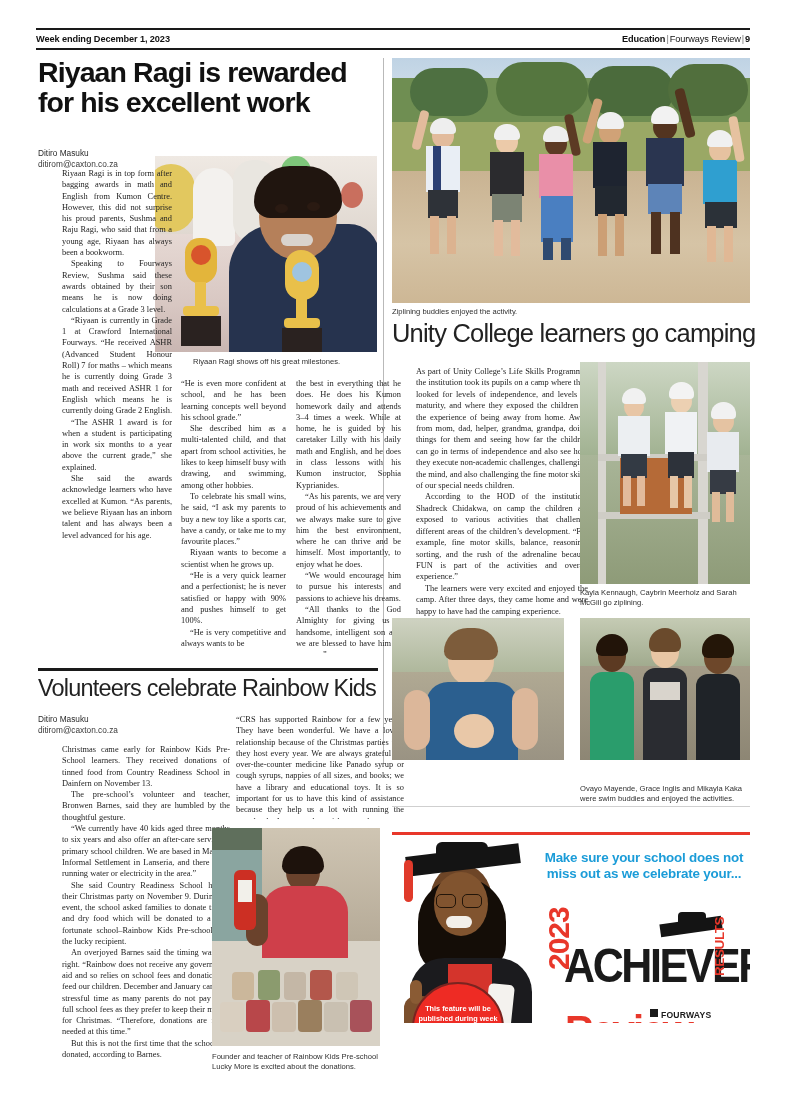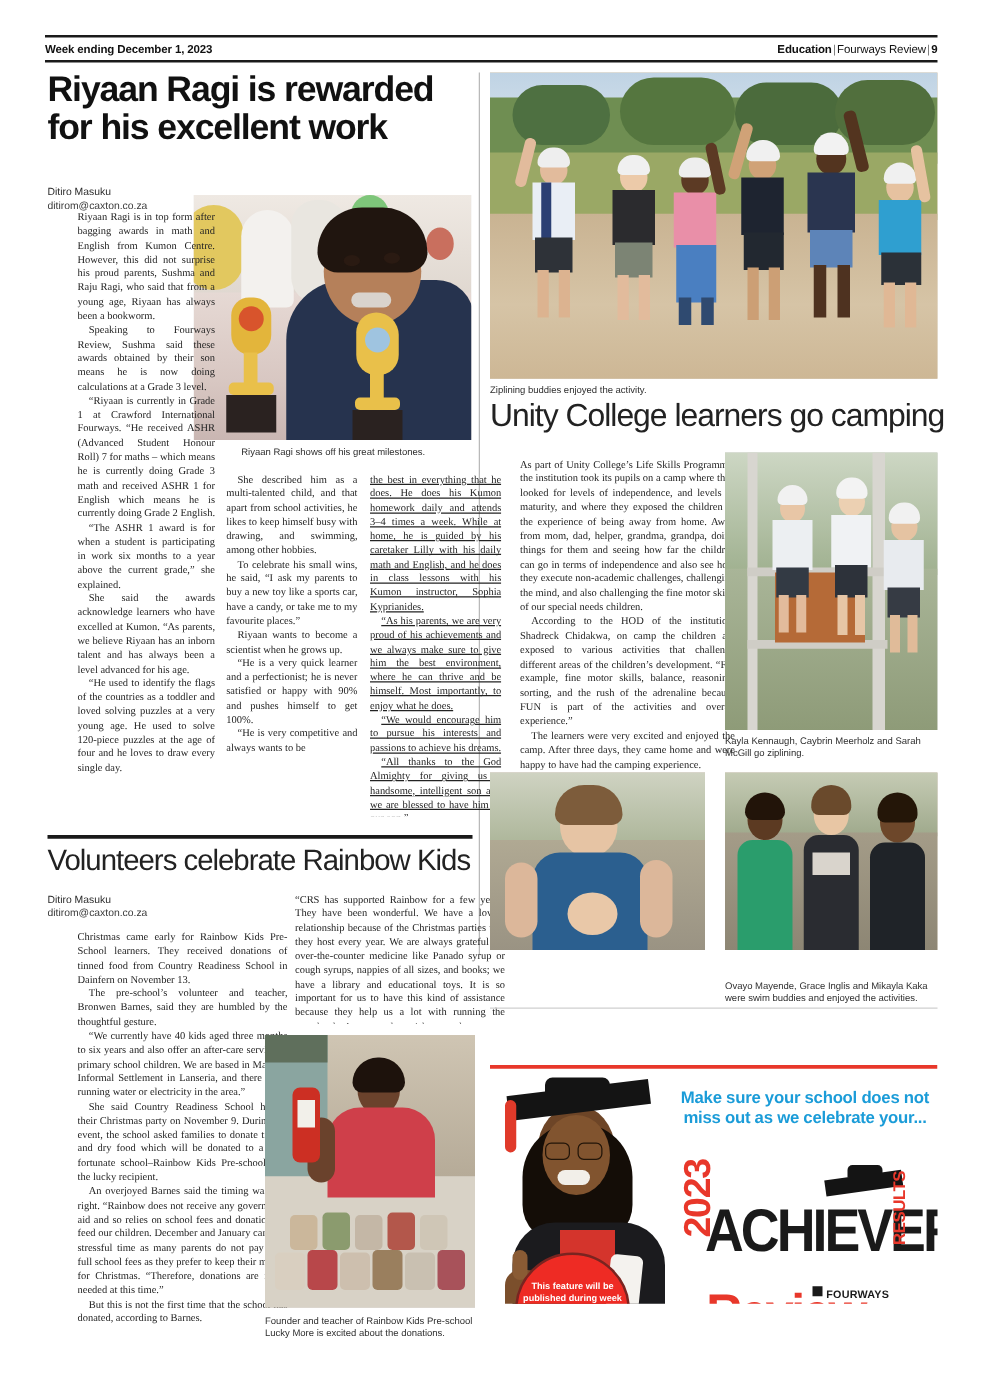--- a/index.html
+++ b/index.html
@@ -266,32 +266,32 @@
   </div>
 
   <div class="caption" style="left:157px; top:357px; width:218px;padding-left:36px;">Riyaan Ragi shows off his great milestones.</div>
 
   <div class="body-col" style="left:38px; top:168px; width:110px; height:485px; font-size:8.4px; line-height:11.3px;">
     <p class="first">Riyaan Ragi is in top form after bagging awards in math and English from Kumon Centre. However, this did not surprise his proud parents, Sushma and Raju Ragi, who said that from a young age, Riyaan has always been a bookworm.</p>
     <p>Speaking to Fourways Review, Sushma said these awards obtained by their son means he is now doing calculations at a Grade 3 level.</p>
     <p>“Riyaan is currently in Grade 1 at Crawford International Fourways. “He received ASHR (Advanced Student Honour Roll) 7 for maths – which means he is currently doing Grade 3 math and received ASHR 1 for English which means he is currently doing Grade 2 English.</p>
     <p>“The ASHR 1 award is for when a student is participating in work six months to a year above the current grade,” she explained.</p>
     <p>She said the awards acknowledge learners who have excelled at Kumon. “As parents, we believe Riyaan has an inborn talent and has always been a level advanced for his age.</p>
-    <p>“He used to identify the flags of the countries as a toddler and loved solving puzzles at a very young age. He used to solve 120-piece puzzles at the age of four and he loves to draw every single day.</p>
   </div>
 
   <div class="body-col" style="left:157px; top:378px; width:105px; height:275px; font-size:8.4px; line-height:11.3px;">
+    <p class="first">“He is even more confident at school, and he has been learning concepts well beyond his school grade.”</p>
     <p>She described him as a multi-talented child, and that apart from school activities, he likes to keep himself busy with drawing, and swimming, among other hobbies.</p>
     <p>To celebrate his small wins, he said, “I ask my parents to buy a new toy like a sports car, have a candy, or take me to my favourite places.”</p>
     <p>Riyaan wants to become a scientist when he grows up.</p>
     <p>“He is a very quick learner and a perfectionist; he is never satisfied or happy with 90% and pushes himself to get 100%.</p>
     <p>“He is very competitive and always wants to be</p>
   </div>
 
-  <div class="body-col" style="left:272px; top:378px; width:105px; height:275px; font-size:8.4px; line-height:11.3px;text-decoration:underline;">
+  <div class="body-col" style="left:272px; top:378px; width:105px; height:275px; font-size:8.4px; line-height:11.3px;">
     <p class="first">the best in everything that he does. He does his Kumon homework daily and attends 3–4 times a week. While at home, he is guided by his caretaker Lilly with his daily math and English, and he does in  class lessons with his Kumon instructor, Sophia Kyprianides.</p>
     <p>“As his parents, we are very proud of his achievements and we always make sure to give him the best environment, where he can thrive and be himself. Most importantly, to enjoy what he does.</p>
     <p>“We would encourage him to pursue his interests and passions to achieve his dreams.</p>
     <p>“All thanks to the God Almighty for giving us a handsome, intelligent son and we are blessed to have him as our son.”</p>
   </div>
 
   <div class="thickrule" style="left:38px; top:668px; width:340px;"></div>
 
   <div class="headline-light" style="position:absolute; left:38px; top:676px; width:345px; font-size:23.5px;">Volunteers celebrate Rainbow Kids</div>
 
@@ -488,21 +488,21 @@
       <div class="blob" style="position:absolute;left:12px;top:10px;width:28px;height:32px;background:#6d472a;"></div>
       <div class="blob" style="position:absolute;left:10px;top:2px;width:32px;height:24px;background:#241608;border-radius:16px 16px 6px 6px;"></div>
       <div style="position:absolute;left:4px;top:42px;width:44px;height:86px;background:#1f2328;border-radius:12px 12px 0 0;"></div>
     </div>
   </div>
 
   <div class="caption" style="left:580px; top:784px; width:170px;">Ovayo Mayende, Grace Inglis and Mikayla Kaka were swim buddies and enjoyed the activities.</div>
 
   <div class="hrule" style="left:392px; top:806px; width:358px; background:#cfcfcf;"></div>
 
-  <div class="ad" style="left:392px; top:852px; width:358px; height:191px;">
+  <div class="ad" style="left:392px; top:832px; width:358px; height:191px;">
 
     <div class="ad-topline" style="width:358px;"></div>
 
     <div class="photo" style="left:4px; top:6px; width:148px; height:258px; background:#ffffff;">
       <div class="blob" style="left:34px;top:26px;width:62px;height:72px;background:#6d4527;"></div>
       <div class="blob" style="left:22px;top:40px;width:88px;height:96px;background:#140d07;border-radius:44px 44px 30px 30px;"></div>
       <div class="blob" style="left:38px;top:34px;width:54px;height:64px;background:#81542f;"></div>
       <div class="ad-cap" style="left:10px;top:12px;width:114px;height:20px;transform:rotate(-7deg);"></div>
       <div class="ad-cap" style="left:40px;top:4px;width:52px;height:16px;border-radius:6px 6px 0 0;"></div>
       <div class="blob" style="left:8px;top:22px;width:9px;height:42px;background:#e03a2a;border-radius:5px;"></div>

